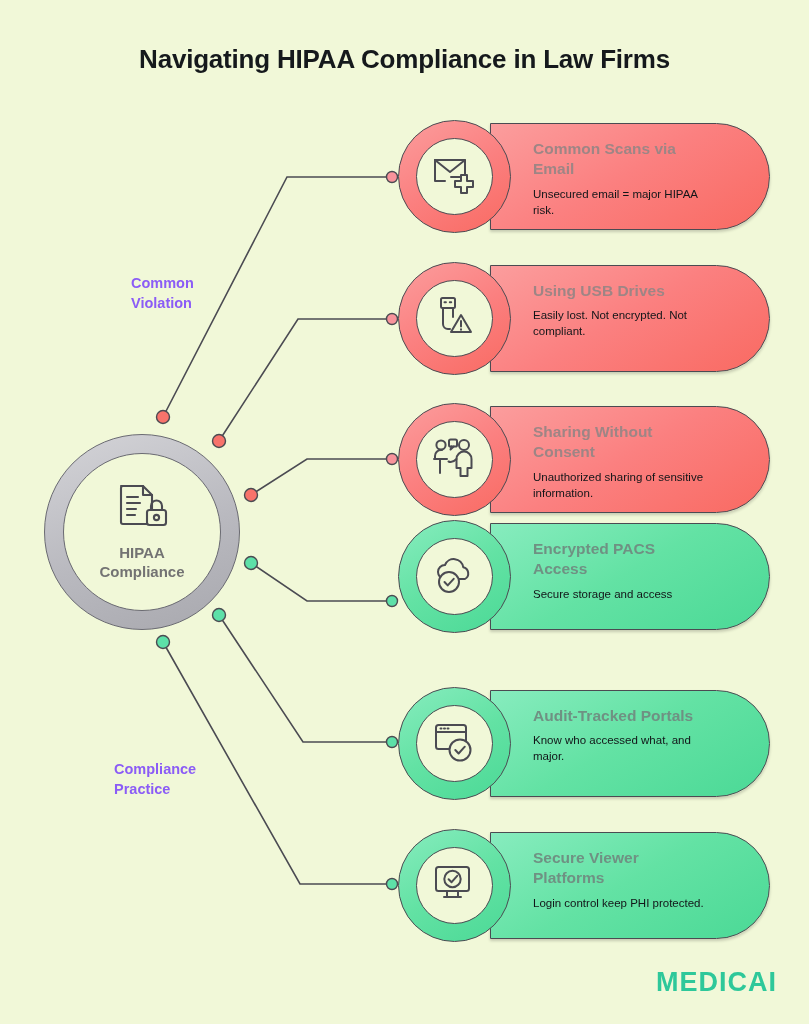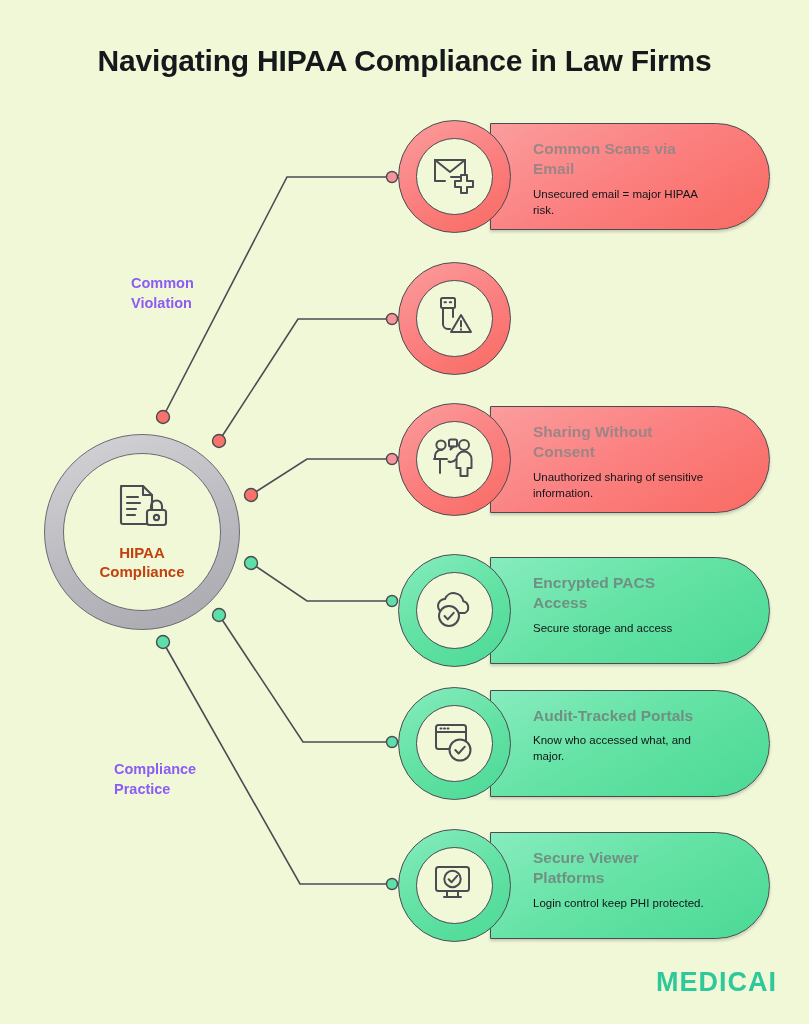--- a/index.html
+++ b/index.html
@@ -19,21 +19,21 @@
     inset: 0;
   }
 
   
   #page-title {
     position: absolute;
     top: 44px;
     left: 0;
     width: 809px;
     text-align: center;
-    font-size: 30px;
+    font-size: 26px;
     font-weight: bold;
     color: #15191c;
     letter-spacing: -0.2px;
   }
 
   
   #connectors {
     position: absolute;
     top: 0;
     left: 0;
@@ -72,21 +72,21 @@
     flex-direction: column;
     align-items: center;
     justify-content: center;
   }
   #hub-icon {
     margin-bottom: 6px;
   }
   #hub-label {
     font-size: 15px;
     font-weight: bold;
-    color: #c2410c;
+    color: #737373;
     text-align: center;
     line-height: 1.25;
     width: 120px;
   }
 
   
   .branch-label {
     position: absolute;
     font-size: 14.5px;
     font-weight: bold;
@@ -257,20 +257,24 @@
           <path d="M3 6v21h10"></path>
           <path d="M3 6l15 12L33 6"></path>
           <path d="M29 21h6v6h6v6h-6v6h-6v-6h-6v-6h6z" fill="#f1f8d8"></path>
         </svg>
         </span>
       </div>
     </div>
   </div>
 
   <div class="card red" style="top:262px">
+    <div class="card-body">
+      <p class="card-title">Using USB Drives</p>
+      <p class="card-desc">Easily lost. Not encrypted. Not compliant.</p>
+    </div>
     <div class="card-medallion">
       <div class="card-medallion-inner">
         <span>
         <svg width="44" height="44" viewBox="0 0 44 44" fill="none" stroke="#4b4b52" stroke-width="2" stroke-linecap="round" stroke-linejoin="round">
           <rect x="8" y="3" width="14" height="10" rx="1.5"></rect>
           <path d="M11.5 7.2h1.4M16.8 7.2h1.4"></path>
           <path d="M10 13v16a5 5 0 0 0 5 5h2"></path>
           <path d="M20 13v9"></path>
           <path d="M28 20l10 17H18z" fill="#f1f8d8"></path>
           <path d="M28 26v5.5"></path>
@@ -298,21 +302,21 @@
           <path d="M19.5 9.5l-1 3 3.2-3"></path>
           <circle cx="32" cy="8" r="5"></circle>
           <path d="M24.5 22a7.5 7.5 0 0 1 7.5-7.5 7.5 7.5 0 0 1 7.5 7.5v9h-4v8h-7v-8h-4z"></path>
           <path d="M24.5 22c-3 3-6 3.5-8 2.5"></path>
         </svg>
         </span>
       </div>
     </div>
   </div>
 
-  <div class="card green" style="top:554px">
+  <div class="card green" style="top:520px">
     <div class="card-body">
       <p class="card-title">Encrypted PACS Access</p>
       <p class="card-desc">Secure storage and access</p>
     </div>
     <div class="card-medallion">
       <div class="card-medallion-inner">
         <span>
         <svg width="46" height="40" viewBox="0 0 46 40" fill="none" stroke="#4b4b52" stroke-width="2" stroke-linecap="round" stroke-linejoin="round">
           <path d="M13 24a7 7 0 0 1 0-14 9.5 9.5 0 0 1 18.2 2.2A6.4 6.4 0 0 1 33 24H22"></path>
           <circle cx="17" cy="27" r="10" fill="#f1f8d8"></circle>

